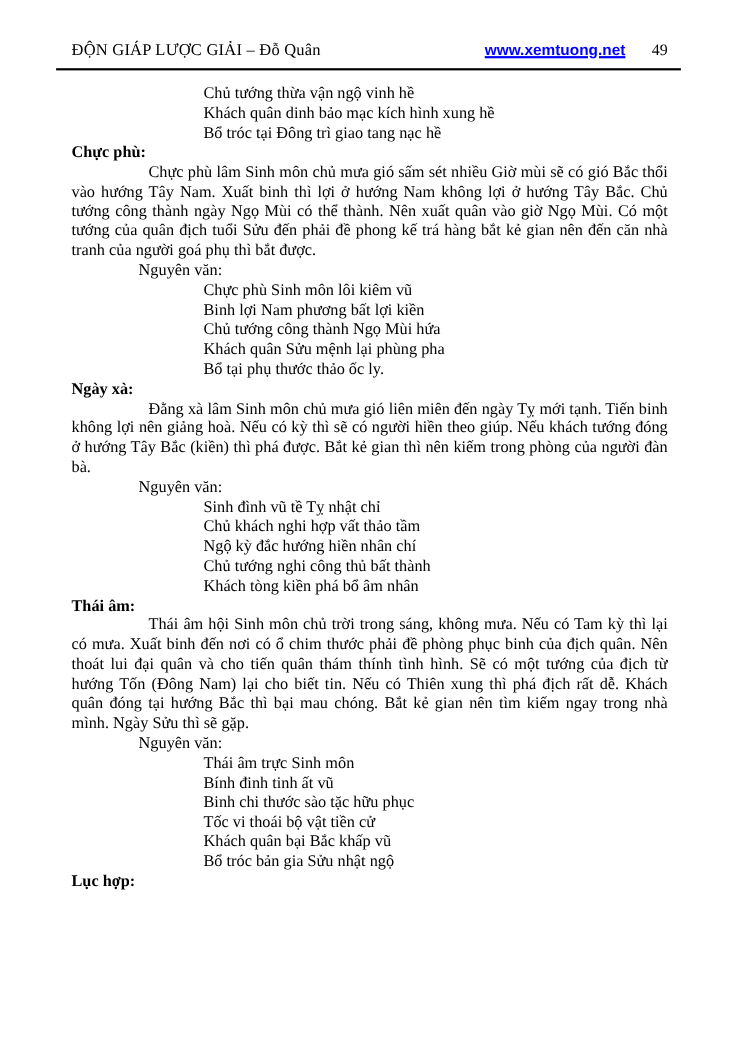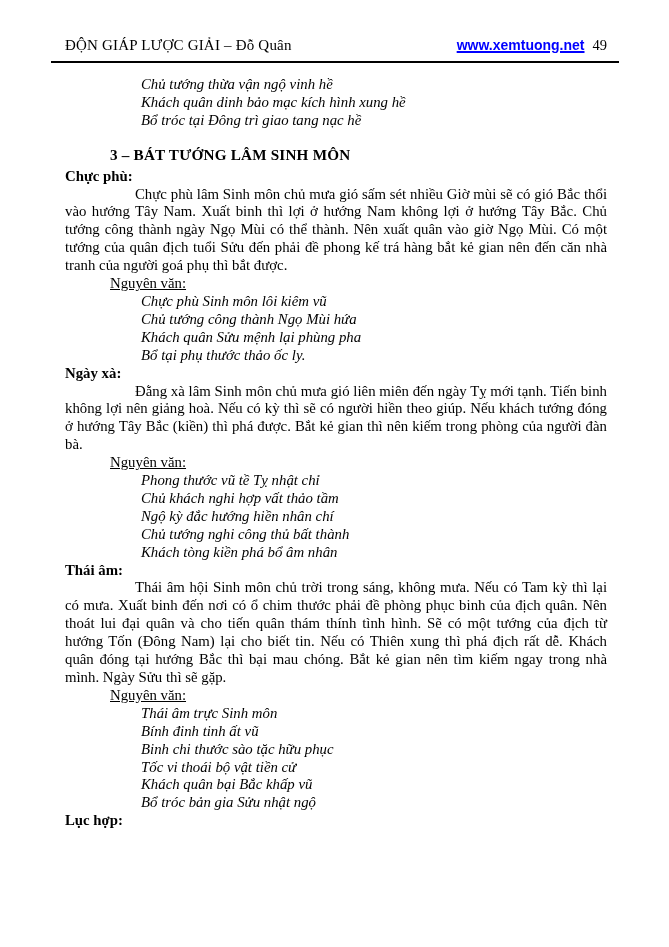--- a/index.html
+++ b/index.html
@@ -27,21 +27,21 @@
     align-items: baseline;
     font-size: 15px;
     line-height: 18px;
   }
   .header-title {
     letter-spacing: 0.2px;
   }
   .header-right {
     display: flex;
     align-items: baseline;
-    gap: 8px;
+    gap: 24px;
   }
   .site-link {
     font-family: "Liberation Sans", "DejaVu Sans", sans-serif;
     font-weight: bold;
     font-size: 14px;
     color: #0000ff;
     text-decoration: underline;
     text-decoration-thickness: 2px;
     cursor: pointer;
   }
@@ -53,40 +53,38 @@
     border-top: 2px solid #000000;
     margin: 7px -12px 0 -14px;
   }
   
   .content {
     margin-top: 13px;
     font-size: 14.8px;
     line-height: 17.9px;
   }
   .verse {
-    margin-left: 76px;
+    margin-left: 120px;
     white-space: nowrap;
-    font-style: italic;
   }
   .chapter-title {
     font-weight: bold;
     font-size: 15.2px;
     margin: 16px 0 4px 45px;
     letter-spacing: 0.2px;
   }
   .section-heading {
     font-weight: bold;
   }
   .para {
     text-align: justify;
     text-indent: 70px;
   }
   .nguyen-van {
-    margin-left: 45px;
-    text-decoration: underline;
+    margin-left: 61px;
   }
 </style>
 </head>
 <body>
 
 <div class="page">
 
   <div class="header">
     <span class="header-title">ĐỘN GIÁP LƯỢC GIẢI – Đỗ Quân</span>
     <span class="header-right">
@@ -95,37 +93,37 @@
     </span>
   </div>
   <hr class="header-rule">
 
   <div class="content">
 
     <div class="verse">Chủ tướng thừa vận ngộ vinh hề</div>
     <div class="verse">Khách quân dinh bảo mạc kích hình xung hề</div>
     <div class="verse">Bổ tróc tại Đông trì giao tang nạc hề</div>
 
-    <div class="chapter-title">3 – BÁT TƯỚNG LÂM SINH MÔN</div>
 
     <div>
       <div class="section-heading">Chực phù:</div>
       <div class="para">Chực phù lâm Sinh môn chủ mưa gió sấm sét nhiều Giờ mùi sẽ có gió Bắc thổi vào hướng Tây Nam. Xuất binh thì lợi ở hướng Nam không lợi ở hướng Tây Bắc. Chủ tướng công thành ngày Ngọ Mùi có thể thành. Nên xuất quân vào giờ Ngọ Mùi. Có một tướng của quân địch tuổi Sửu đến phải đề phong kế trá hàng bắt kẻ gian nên đến căn nhà tranh của người goá phụ thì bắt được.</div>
       <div class="nguyen-van">Nguyên văn:</div>
       <div class="verse">Chực phù Sinh môn lôi kiêm vũ</div>
+      <div class="verse">Binh lợi Nam phương bất lợi kiền</div>
       <div class="verse">Chủ tướng công thành Ngọ Mùi hứa</div>
       <div class="verse">Khách quân Sửu mệnh lại phùng pha</div>
       <div class="verse">Bổ tại phụ thước thảo ốc ly.</div>
     </div>
 
     <div>
       <div class="section-heading">Ngày xà:</div>
       <div class="para">Đằng xà lâm Sinh môn chủ mưa gió liên miên đến ngày Tỵ mới tạnh. Tiến binh không lợi nên giảng hoà. Nếu có kỳ thì sẽ có người hiền theo giúp. Nếu khách tướng đóng ở hướng Tây Bắc (kiền) thì phá  được. Bắt kẻ gian thì nên kiếm trong phòng của người đàn bà.</div>
       <div class="nguyen-van">Nguyên văn:</div>
-      <div class="verse">Phong thước vũ tề Tỵ nhật chỉ</div>
+      <div class="verse">Sinh đình vũ tề Tỵ nhật chỉ</div>
       <div class="verse">Chủ khách nghi hợp vất thảo tầm</div>
       <div class="verse">Ngộ kỳ đắc hướng hiền nhân chí</div>
       <div class="verse">Chủ tướng nghi công thủ bất thành</div>
       <div class="verse">Khách tòng kiền phá bổ âm nhân</div>
     </div>
 
     <div>
       <div class="section-heading">Thái âm:</div>
       <div class="para">Thái âm hội Sinh môn chủ trời trong sáng, không mưa. Nếu có Tam kỳ thì lại có mưa. Xuất binh đến nơi có ổ chim thước phải đề phòng phục binh của địch quân. Nên thoát lui đại quân và cho tiến quân thám thính tình hình. Sẽ có một tướng của địch từ hướng Tốn (Đông Nam) lại cho biết tin. Nếu có Thiên xung thì phá địch rất dễ. Khách quân đóng tại hướng Bắc thì bại mau chóng. Bắt kẻ gian nên tìm kiếm ngay trong nhà mình. Ngày Sửu thì sẽ gặp.</div>
       <div class="nguyen-van">Nguyên văn:</div>

